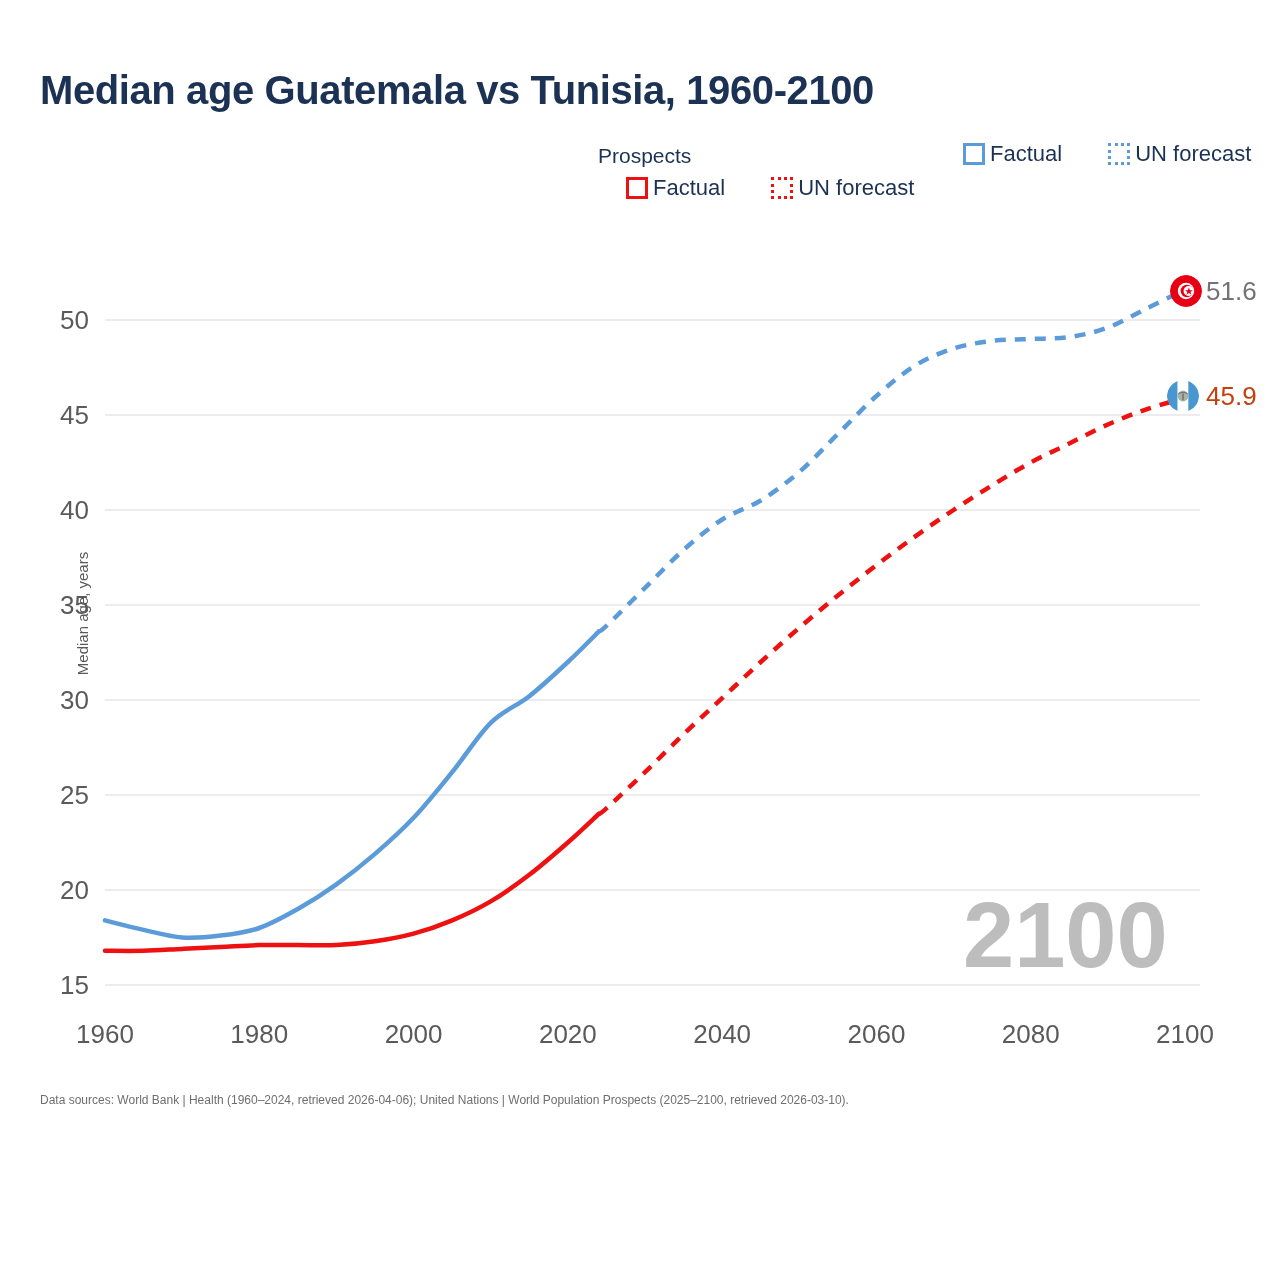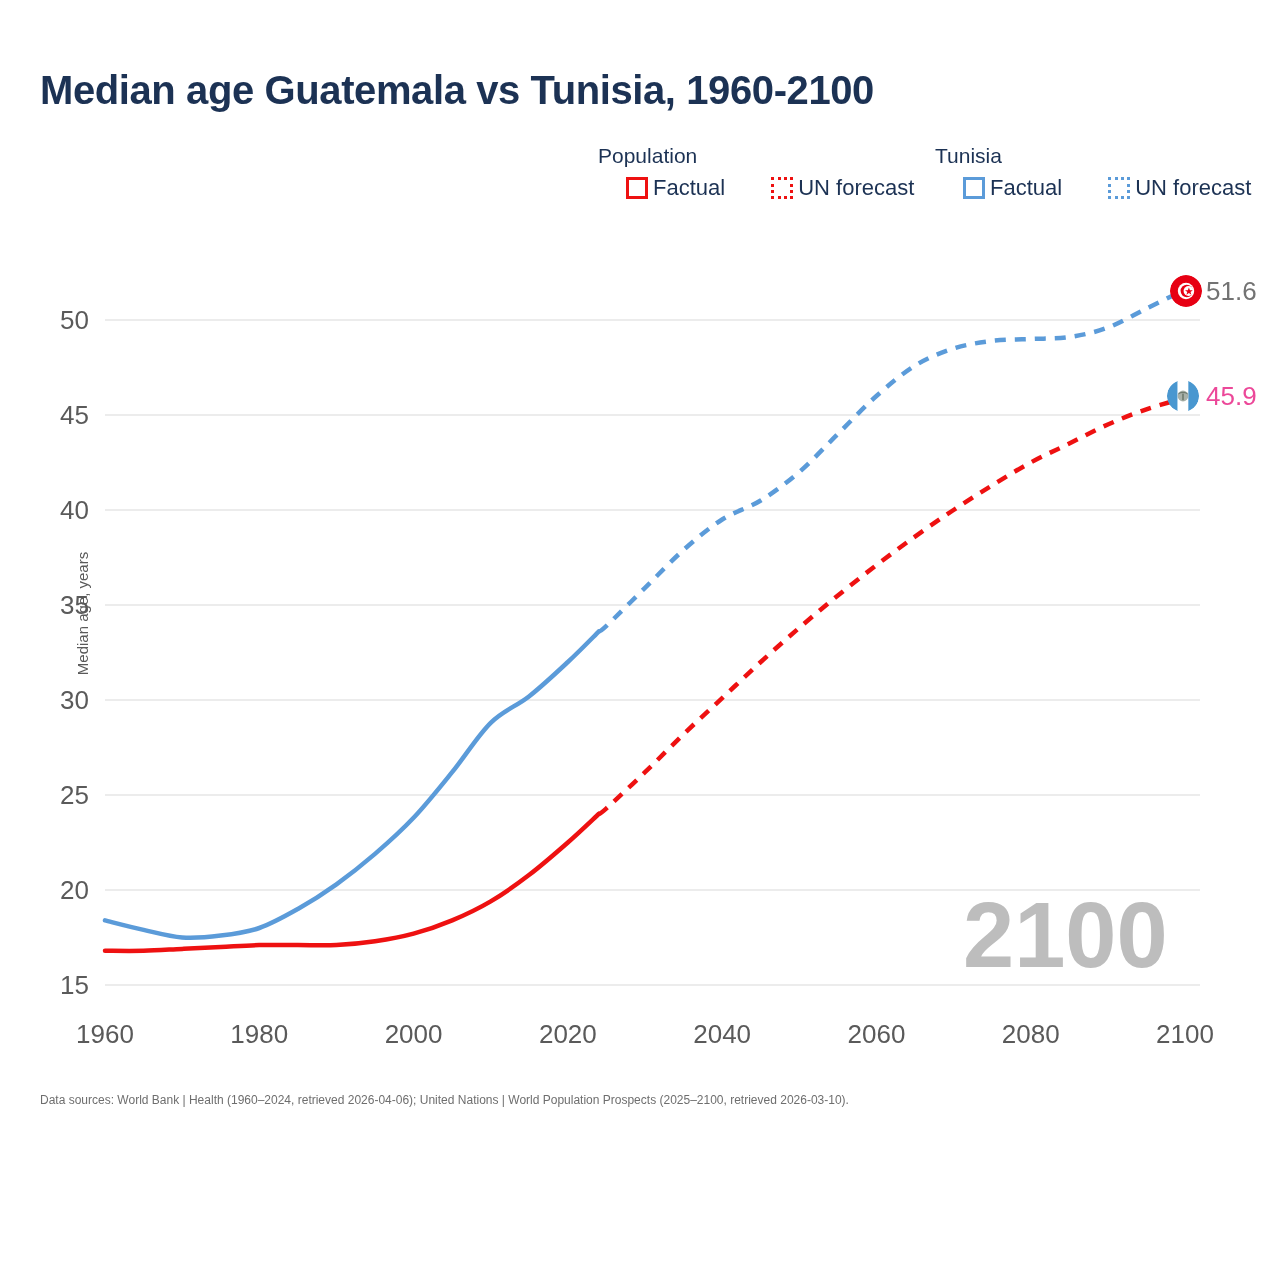--- a/index.html
+++ b/index.html
@@ -111,21 +111,21 @@
     white-space: nowrap;
   }
 
   
   .end-label {
     position: absolute;
     font-size: 26px;
     white-space: nowrap;
   }
   .end-label.tunisia   { left: 1206px; top: 276px; color: #737373; }
-  .end-label.guatemala { left: 1206px; top: 381px; color: #ec4899; }
+  .end-label.guatemala { left: 1206px; top: 381px; color: #c2410c; }
 
   .flag-marker {
     position: absolute;
     width: 32px;
     height: 32px;
     border-radius: 50%;
     overflow: hidden;
   }
   .flag-marker.tunisia   { left: 1170px; top: 275px; }
   .flag-marker.guatemala { left: 1167px; top: 380px; }
@@ -159,35 +159,34 @@
 </head>
 <body>
 
 <div class="page">
 
   <div class="chart-title">Median age Guatemala vs Tunisia, 1960-2100</div>
 
   <div class="legend">
 
     <div class="legend-group guatemala">
-      <div class="legend-country">Population</div>
+      <div class="legend-country">Prospects</div>
       <div class="legend-row">
         <div class="legend-item">
           <span class="swatch solid-red"></span>
           <span class="legend-label">Factual</span>
         </div>
         <div class="legend-item">
           <span class="swatch dotted-red"></span>
           <span class="legend-label">UN forecast</span>
         </div>
       </div>
     </div>
 
     <div class="legend-group tunisia">
-      <div class="legend-country">Tunisia</div>
       <div class="legend-row">
         <div class="legend-item">
           <span class="swatch solid-blue"></span>
           <span class="legend-label">Factual</span>
         </div>
         <div class="legend-item">
           <span class="swatch dotted-blue"></span>
           <span class="legend-label">UN forecast</span>
         </div>
       </div>

